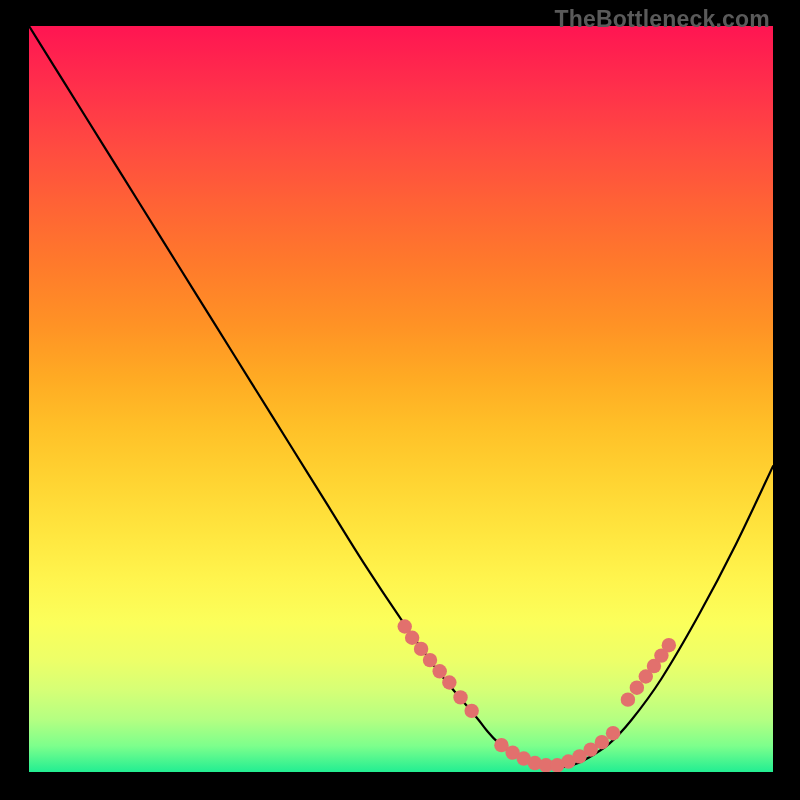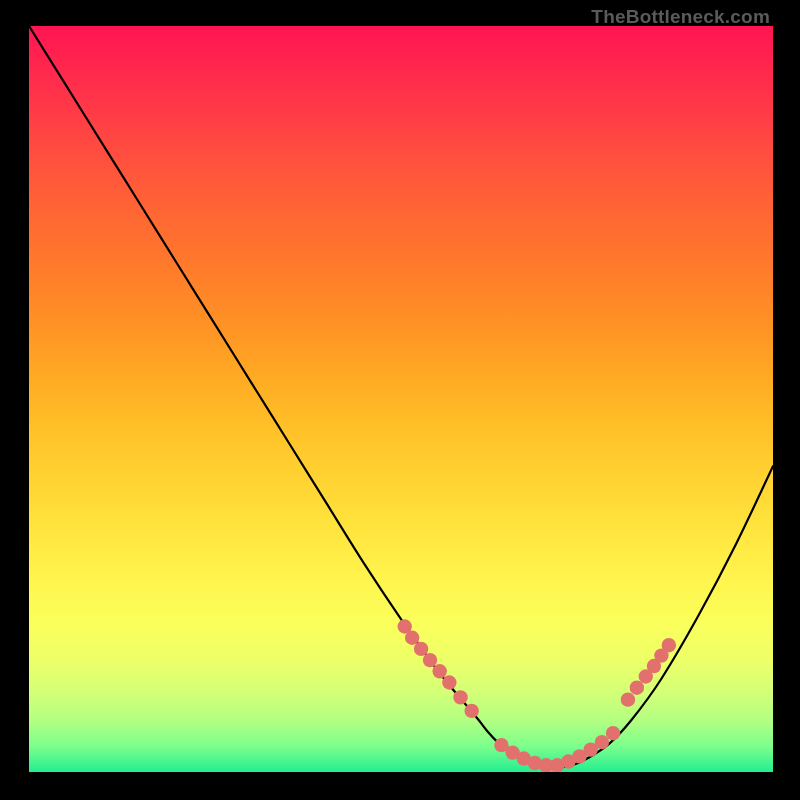--- a/index.html
+++ b/index.html
@@ -46,21 +46,21 @@
   .curve-layer {
     position: absolute;
     inset: 0;
     pointer-events: none;
   }
   .watermark {
     position: absolute;
     top: 6px;
     right: 30px;
     color: #5a5a5a;
-    font-size: 19px;
+    font-size: 23px;
     font-weight: 600;
     letter-spacing: 0.2px;
   }
 </style>
 </head>
 <body>
 
 <div class="frame">
   <div class="plot">
     <svg class="curve-layer" viewBox="0 0 744 746" preserveAspectRatio="none">

